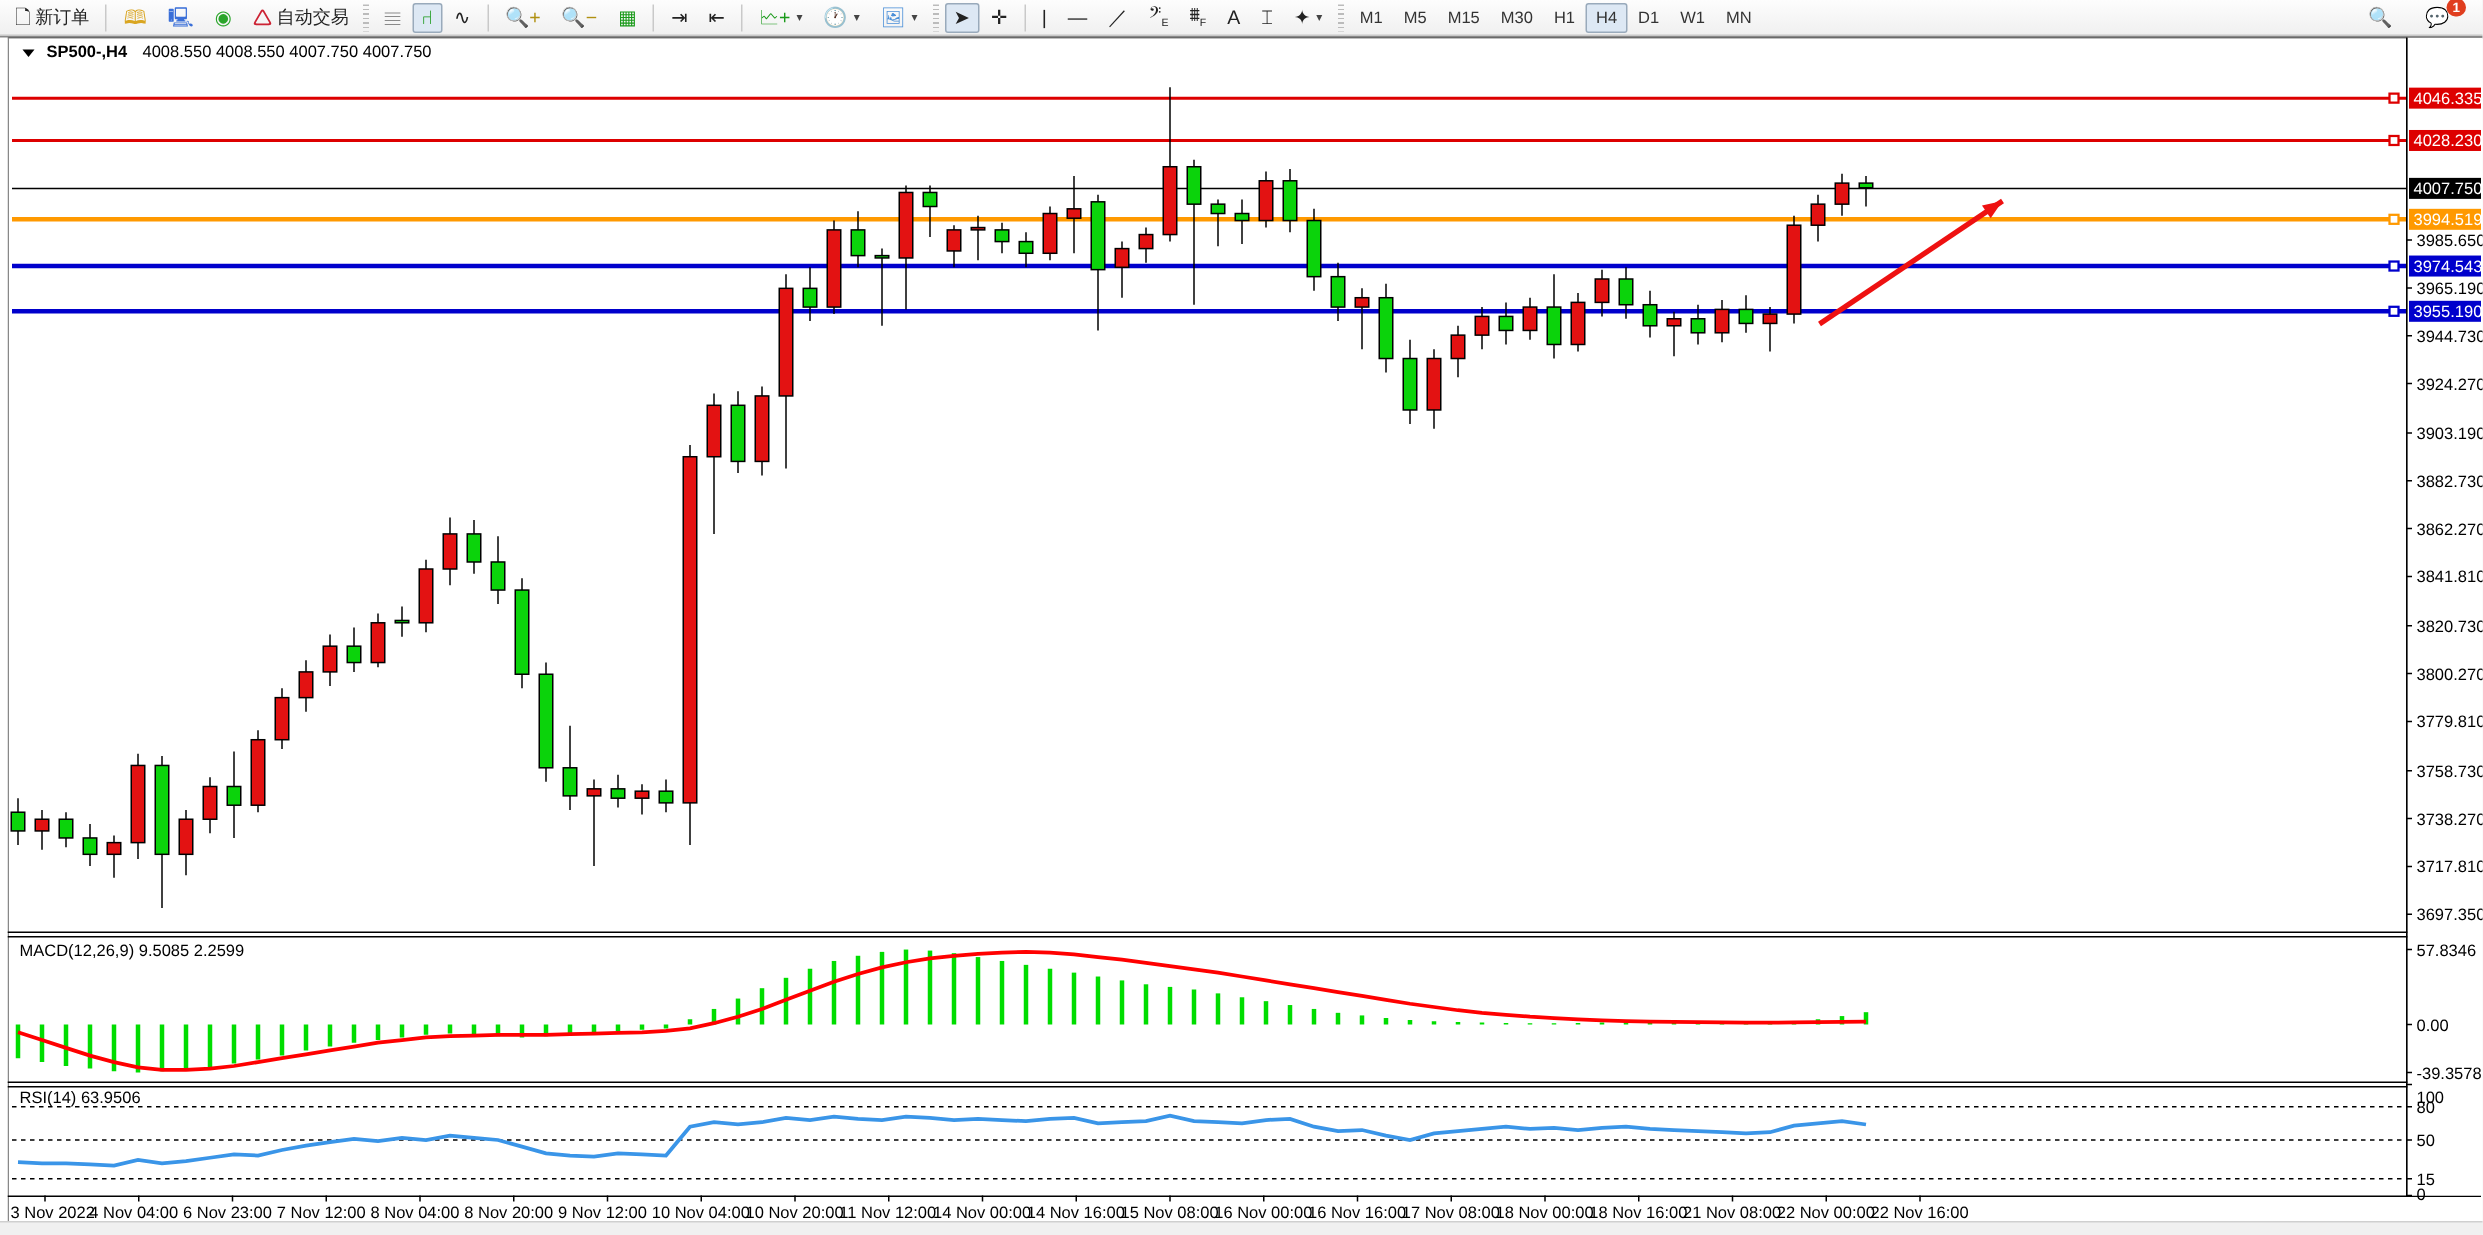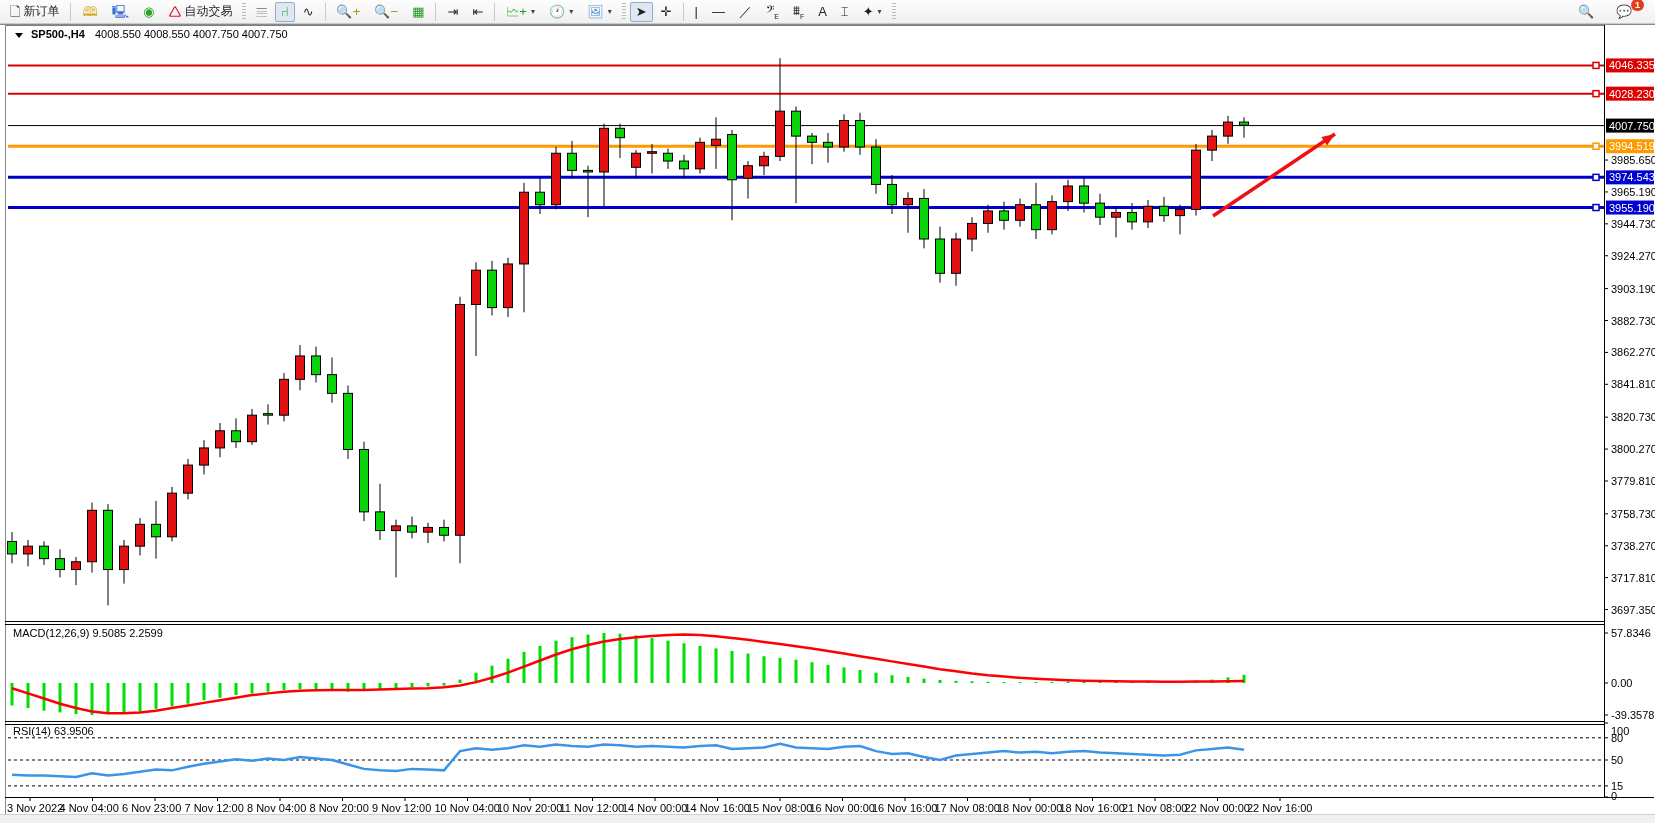--- a/index.html
+++ b/index.html
@@ -118,20 +118,31 @@
       <span class="ic">A</span>
     </div>
   <div class="tb-btn">
       <span class="ic">⌶</span>
     </div>
   <div class="tb-btn">
       <span class="ic">✦</span>
       <span class="caret">▾</span>
     </div>
   <div class="tb-grip"></div>
+  <div id="tf-group" style="display:flex;align-items:center;">
+      <div class="tb-btn tf">M1</div>
+      <div class="tb-btn tf">M5</div>
+      <div class="tb-btn tf">M15</div>
+      <div class="tb-btn tf">M30</div>
+      <div class="tb-btn tf">H1</div>
+      <div class="tb-btn tf pressed">H4</div>
+      <div class="tb-btn tf">D1</div>
+      <div class="tb-btn tf">W1</div>
+      <div class="tb-btn tf">MN</div>
+    </div>
   <div id="tb-right">
     <div class="tb-btn">
         <span class="ic" style="color:#2a6fd8;">🔍</span>
       </div>
     <div class="tb-btn" style="position:relative;">
       <span class="ic" style="color:#888;">💬</span>
       <span class="badge">1</span>
     </div>
   </div>
 </div>

